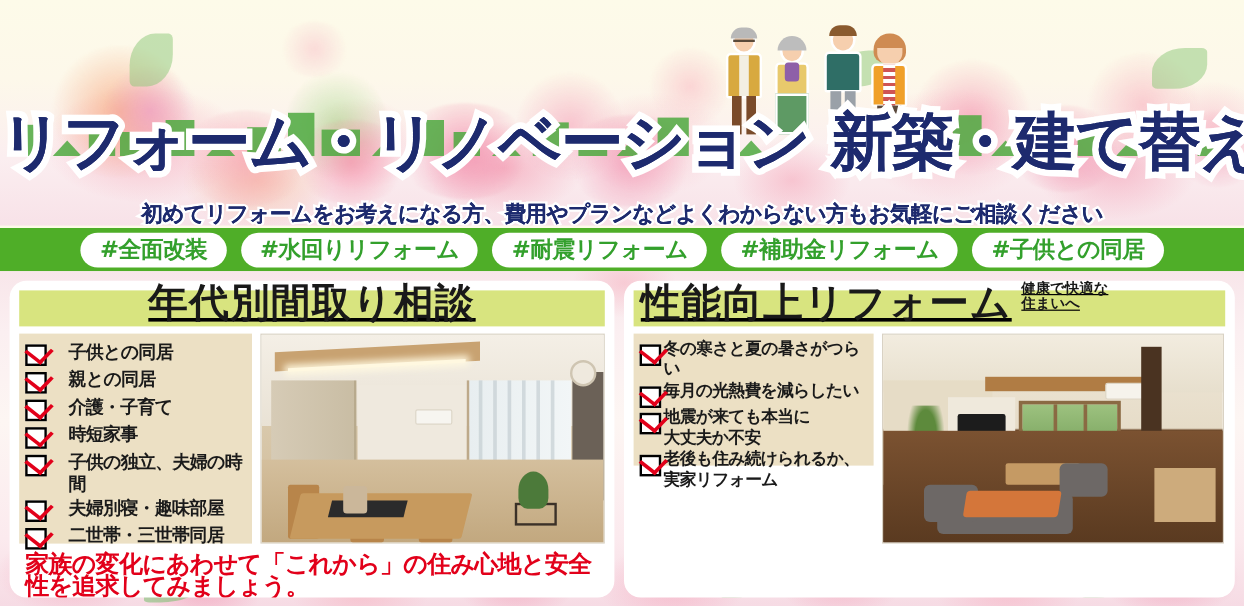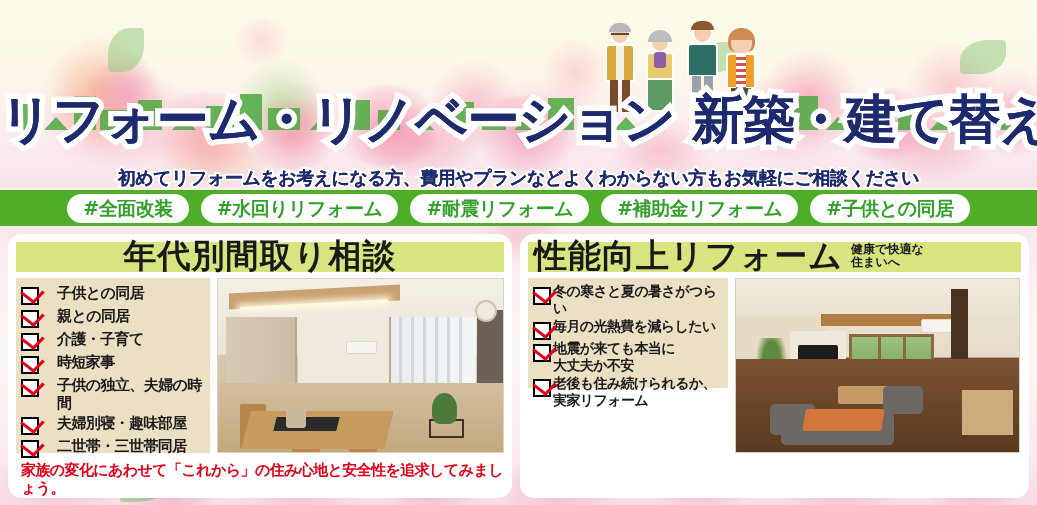--- a/index.html
+++ b/index.html
@@ -93,21 +93,21 @@
   .strip .leafy2{position:absolute;background:rgba(120,190,110,.55);border-radius:70% 10% 70% 10%;}
 
   
   .panel{position:absolute;background:#ffffff;border-radius:14px;overflow:hidden;}
   #panel-left{left:8px;top:234px;width:504px;height:264px;}
   #panel-right{left:520px;top:234px;width:509px;height:264px;}
 
   .head-band{position:relative;height:44px;}
   .band-bg{position:absolute;left:8px;right:8px;top:8px;height:30px;background:#d8e47f;}
   .head-title{position:absolute;left:0;top:0;width:100%;height:44px;display:flex;
-               align-items:center;justify-content:center;}
+               justify-content:center;text-decoration:underline;}
   .head-title .ht{font-size:33px;font-weight:bold;color:#191919;letter-spacing:1px;
                   font-family:"DejaVu Sans","Liberation Sans",sans-serif;line-height:36px;}
   #panel-right .head-title{justify-content:flex-start;padding-left:14px;}
   .head-sub{font-size:12px;font-weight:bold;color:#191919;line-height:13px;margin-left:8px;
             font-family:"DejaVu Sans","Liberation Sans",sans-serif;}
 
   .body-row{display:flex;padding:0 8px;gap:7px;}
   .checklist{background:#ece0c4;padding:6px 6px 6px 5px;box-sizing:border-box;}
   #panel-left .checklist{width:194px;height:175px;}
   #panel-right .checklist{width:200px;height:110px;}
@@ -119,21 +119,21 @@
         border-right:3px solid #e2001a;border-bottom:3px solid #e2001a;
         transform:rotate(38deg) skewX(-6deg);}
   .ctext{font-size:15px;font-weight:bold;color:#1a1a1a;line-height:18px;letter-spacing:-.6px;
          font-family:"DejaVu Sans","Liberation Sans",sans-serif;}
   #panel-right .ctext{font-size:14px;line-height:17px;font-family:Liberation Mono, monospace;}
 
   .photo{border:1px solid #d9d2c4;box-sizing:border-box;position:relative;overflow:hidden;}
   #photo-left{width:288px;height:175px;}
   #photo-right{width:285px;height:175px;}
 
-  .caption-red{font-size:15px;font-weight:bold;color:#e2001a;letter-spacing:-.6px;
+  .caption-red{font-size:20px;font-weight:bold;color:#e2001a;letter-spacing:-.6px;
                font-family:"DejaVu Sans","Liberation Sans",sans-serif;}
   #panel-left .caption-red{padding:8px 0 0 13px;line-height:18px;}
 
   
   .sceneL{position:absolute;inset:0;background:linear-gradient(180deg,#efe9df 0%,#e8e0d2 42%,#d9c9ac 43%,#cdb794 100%);}
   .sL-ceil{position:absolute;left:0;top:0;width:100%;height:44%;background:linear-gradient(180deg,#f4efe6,#e9e2d5);}
   .sL-beam{position:absolute;left:4%;top:6%;width:60%;height:9%;background:#c8a271;transform:skewY(-3deg);}
   .sL-light{position:absolute;left:8%;top:14%;width:52%;height:3px;background:#fff8e0;box-shadow:0 0 6px 3px rgba(255,248,224,.9);transform:skewY(-3deg);}
   .sL-door{position:absolute;left:3%;top:22%;width:24%;height:58%;background:linear-gradient(90deg,#d6cbb6,#c9bda4);border-right:2px solid #b8aa8d;}
   .sL-wall{position:absolute;left:28%;top:24%;width:32%;height:50%;background:#efe9de;}

